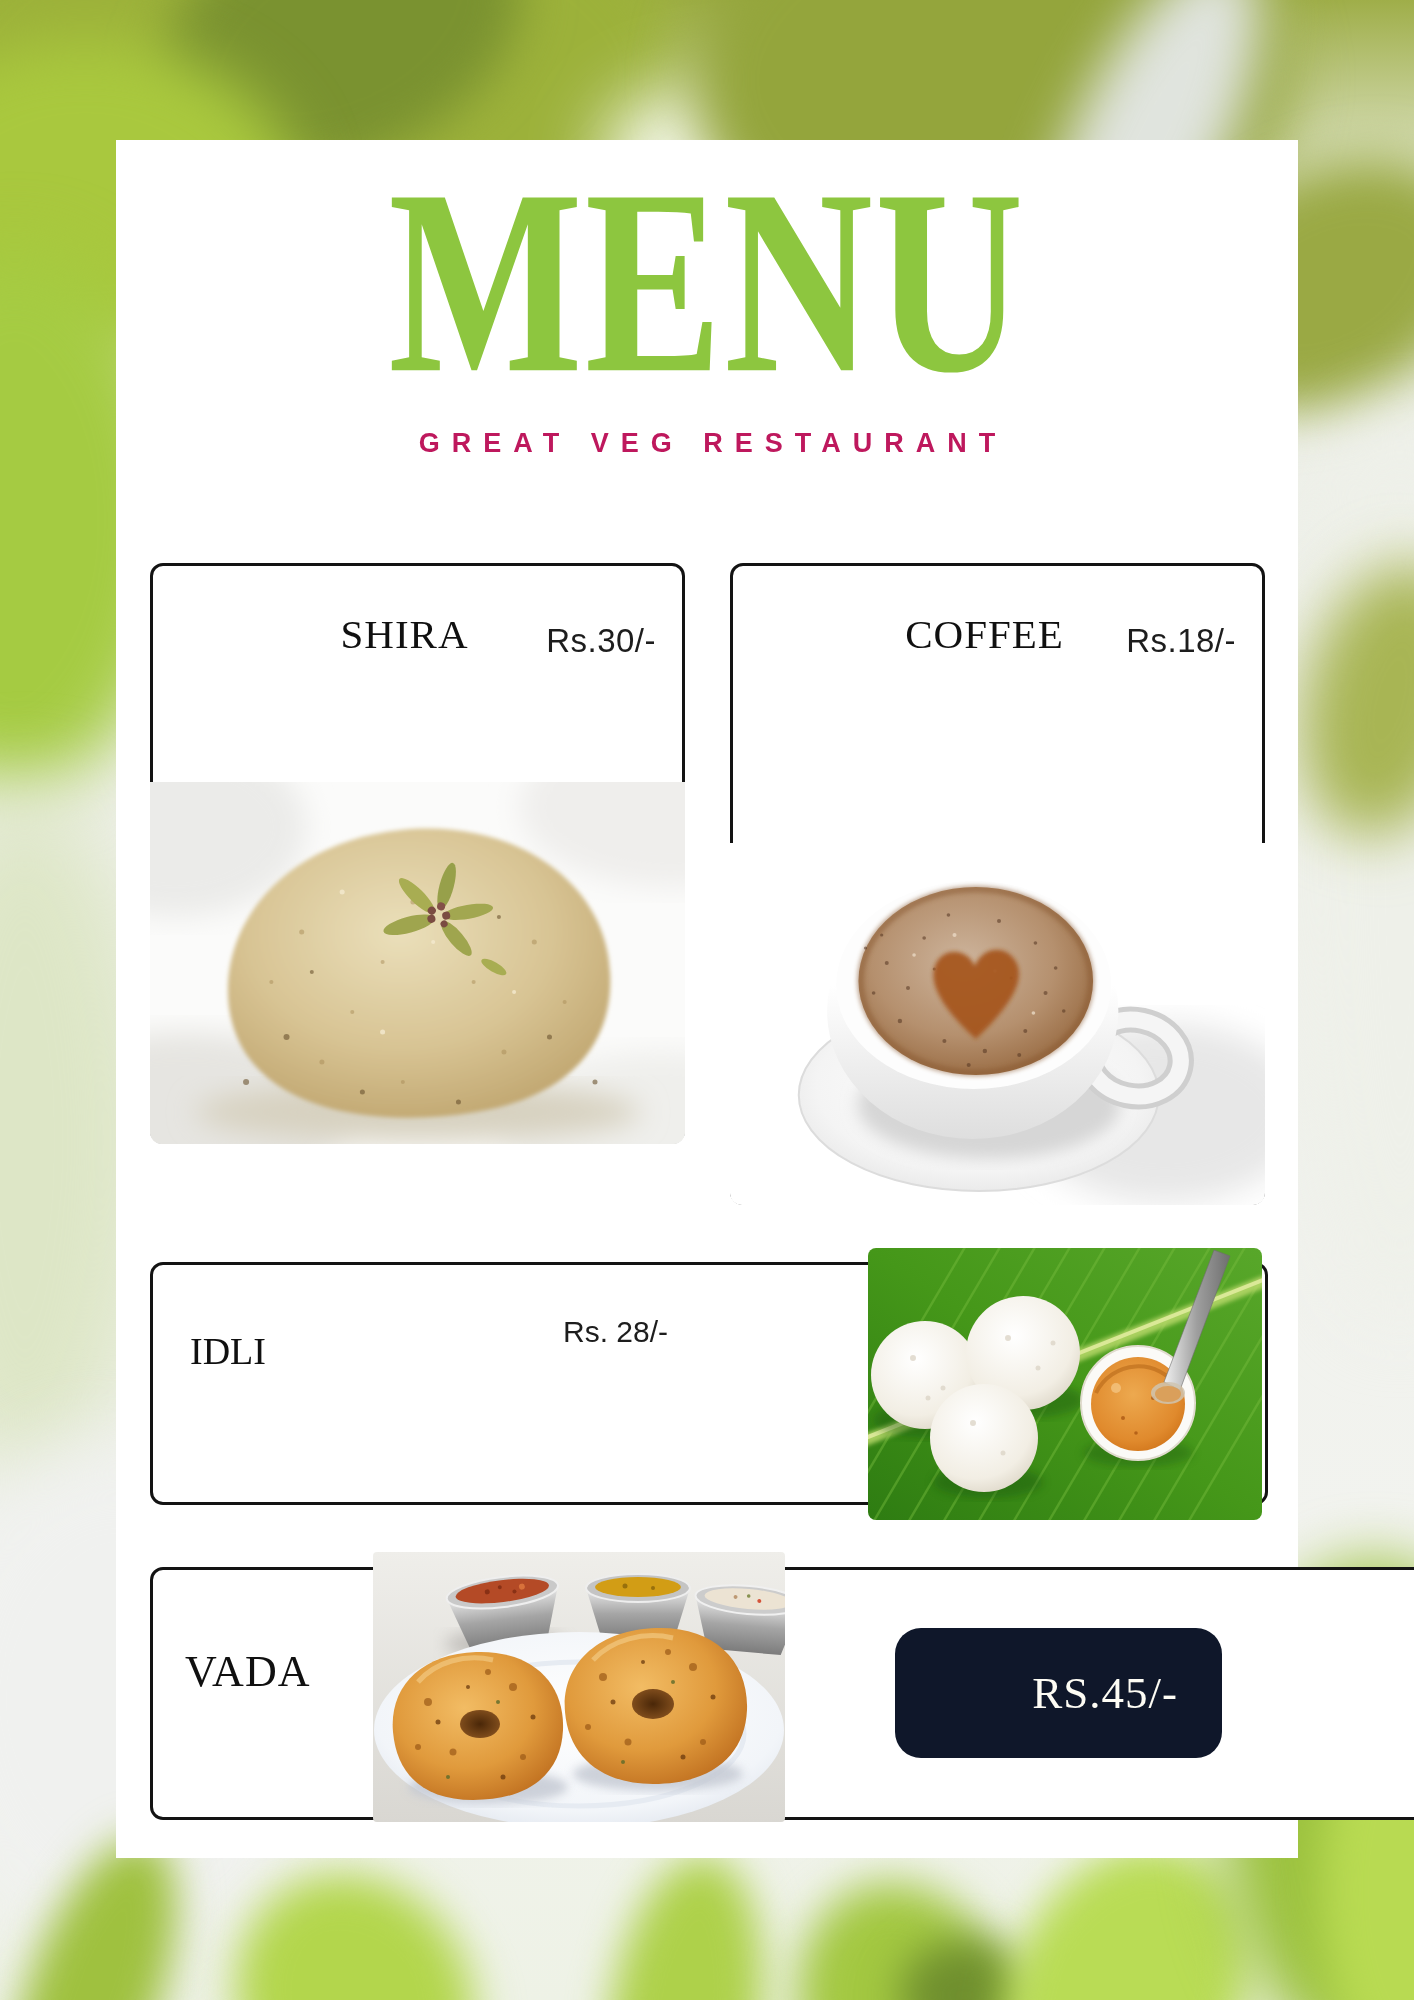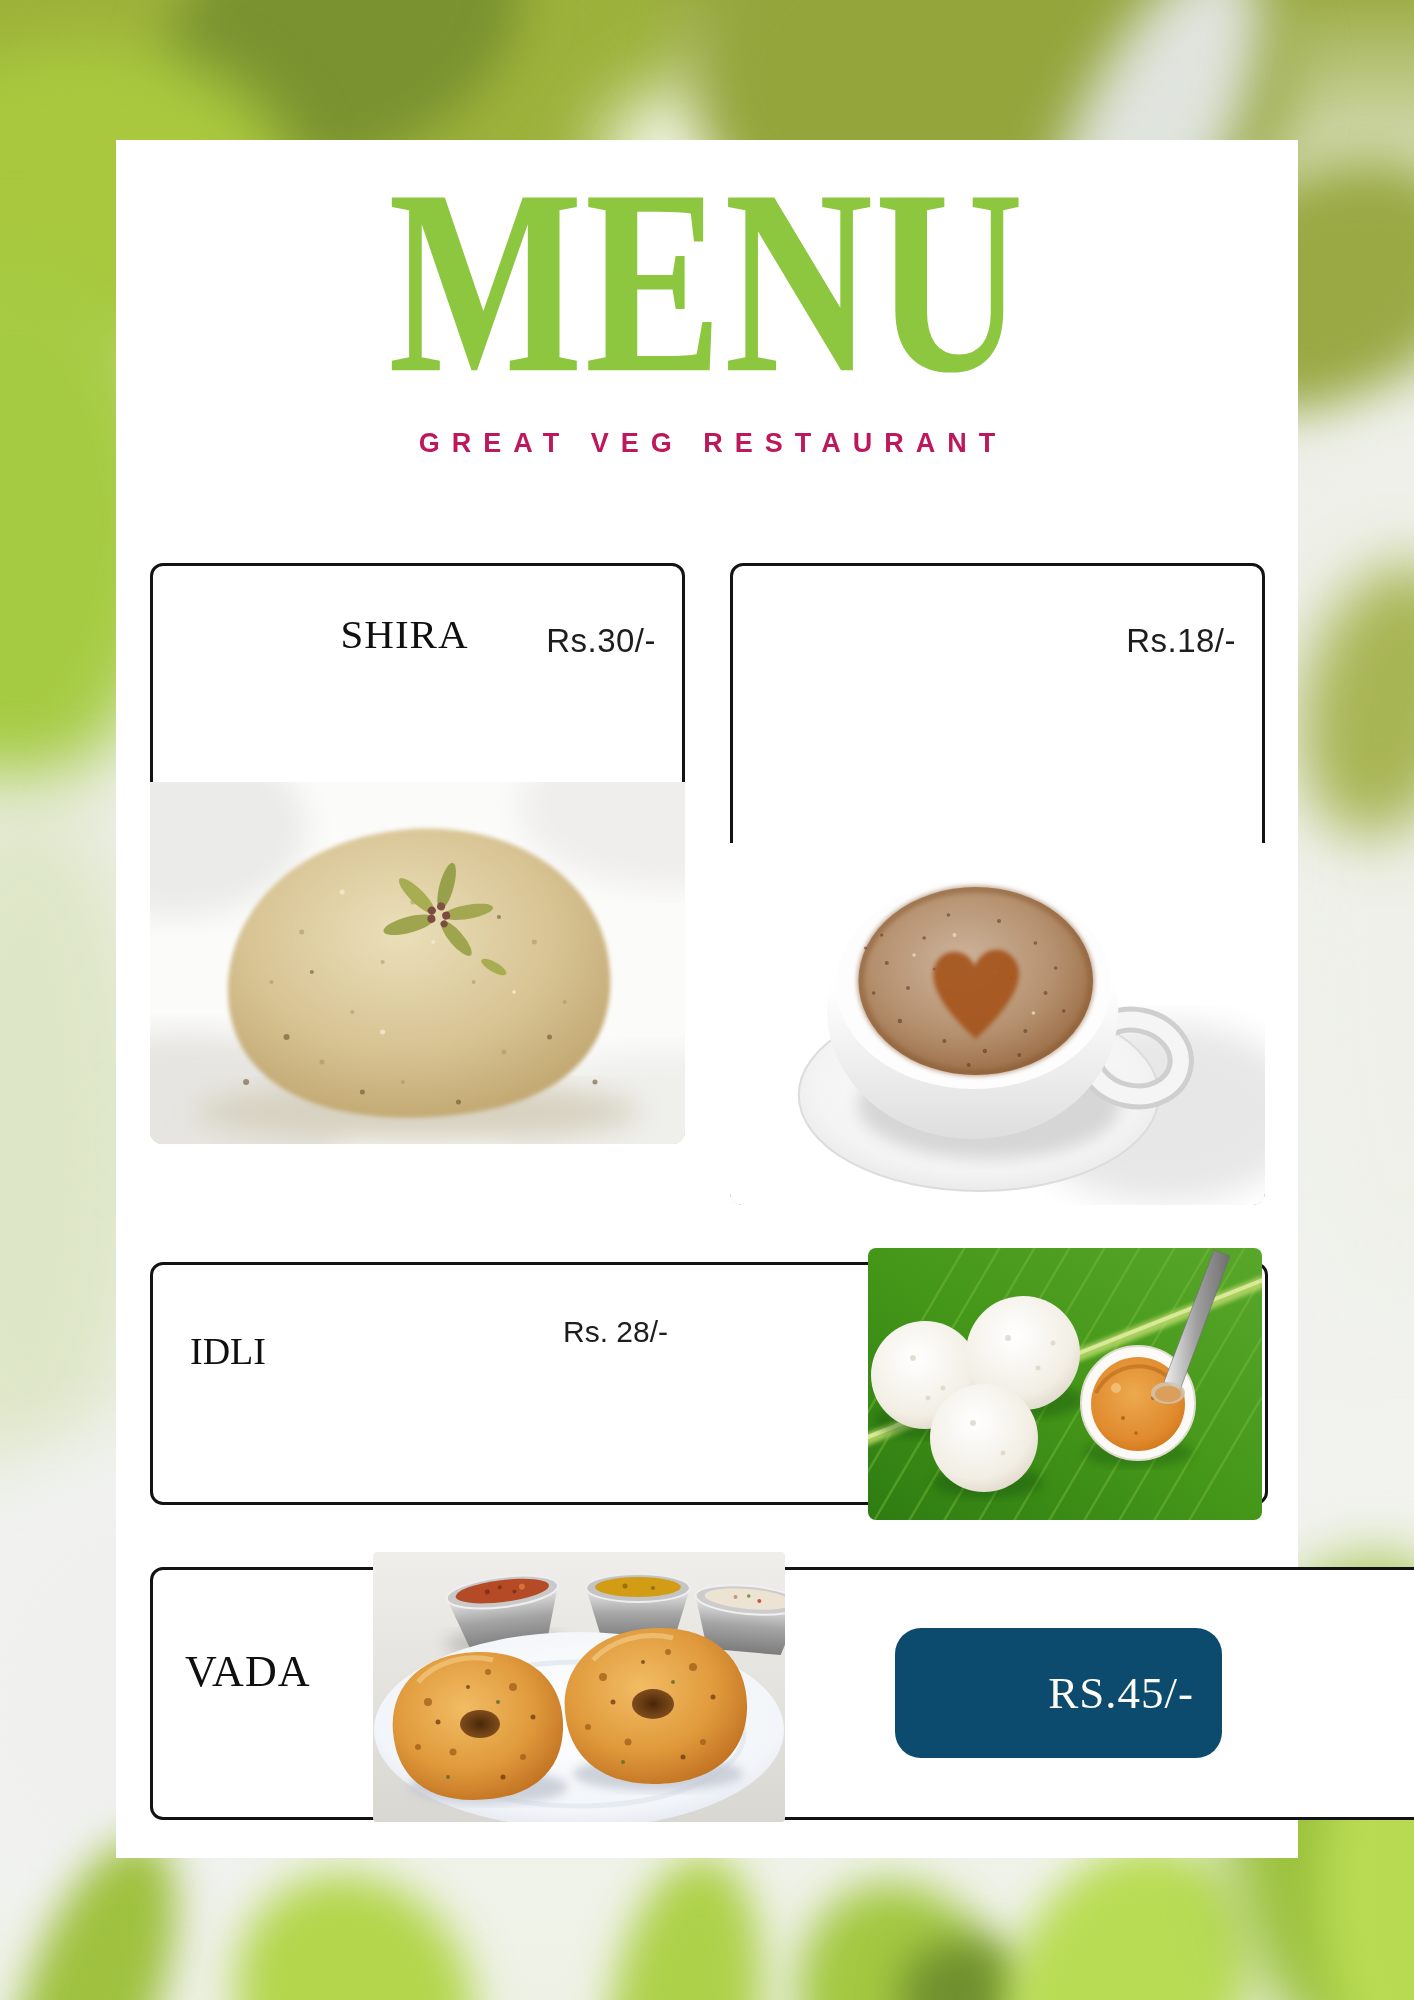--- a/index.html
+++ b/index.html
@@ -22,22 +22,22 @@
   .card-vada  {left:34px; top:1427px;width:1312px;height:253px;}
   .card-title{position:absolute;font-family:"Liberation Serif",serif;color:#101010;}
   .hdr-name{top:44px;left:0;width:100%;text-align:center;font-size:41px;letter-spacing:1px;transform:translateX(-13px);}
   .hdr-price{position:absolute;top:56px;right:26px;font-size:33px;color:#1d1d1d;letter-spacing:0.5px;}
   .idli-name{left:37px;top:64px;font-size:38px;}
   .idli-price{position:absolute;left:410px;top:50px;font-size:30px;color:#1d1d1d;}
   .vada-name{left:32px;top:76px;font-size:44px;letter-spacing:1px;}
   .photo-wide{position:absolute;left:-3px;right:-3px;bottom:-3px;height:362px;border-radius:0 0 12px 12px;overflow:hidden;z-index:2;}
   .photo-idli{position:absolute;left:715px;top:-17px;width:394px;height:272px;border-radius:8px;overflow:hidden;z-index:2;}
   .photo-vada{position:absolute;left:220px;top:-18px;width:412px;height:270px;border-radius:4px;overflow:hidden;z-index:2;}
-  .price-pill{position:absolute;left:742px;top:58px;width:327px;height:130px;border-radius:26px;background:#0c4a6e;
-    display:flex;align-items:center;justify-content:flex-end;padding-right:28px;box-sizing:border-box;}
+  .price-pill{position:absolute;left:742px;top:58px;width:327px;height:130px;border-radius:26px;background:#0f172a;
+    display:flex;align-items:center;justify-content:flex-end;padding-right:44px;box-sizing:border-box;}
   .price-pill span{font-family:"Liberation Serif",serif;font-size:45px;color:#fdfcf4;letter-spacing:1px;}
   svg{display:block;}
 </style>
 </head>
 <body>
 
 <div class="stage">
 
   <div>
     <div class="blob" style="left:-90px;top:-150px;width:780px;height:440px;background:#9cb13a;filter:blur(30px);"></div>
@@ -148,20 +148,21 @@
               </g>
             <g transform="rotate(30 340 185)">
                 <ellipse cx="340" cy="185" rx="14" ry="5" fill="#a8ad52"></ellipse>
               </g>
           </g>
         </svg>
       </div>
     </div>
 
     <div class="card card-coffee">
+      <div class="card-title hdr-name">COFFEE</div>
       <div class="hdr-price">Rs.18/-</div>
       <div class="photo-wide" role="img" aria-label="white-cup-of-cappuccino-with-heart-latte-art-on-saucer">
         <svg width="100%" height="100%" viewBox="0 0 529 362" preserveAspectRatio="none">
           <defs>
             <radialGradient id="gSauc" cx="50%" cy="45%" r="60%">
               <stop offset="0" stop-color="#ffffff"></stop>
                 <stop offset="0.75" stop-color="#f4f4f4"></stop>
                 <stop offset="1" stop-color="#e6e6e6"></stop>
             </radialGradient>
             <linearGradient id="gCup" x1="0" y1="0" x2="0" y2="1">

